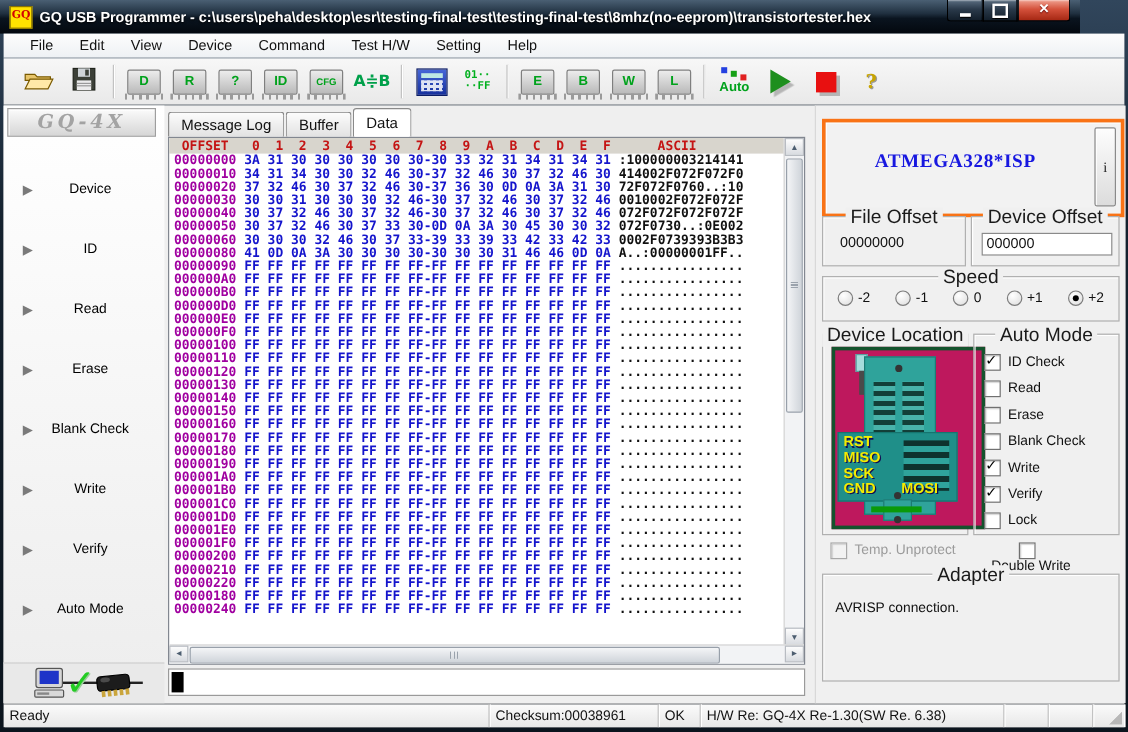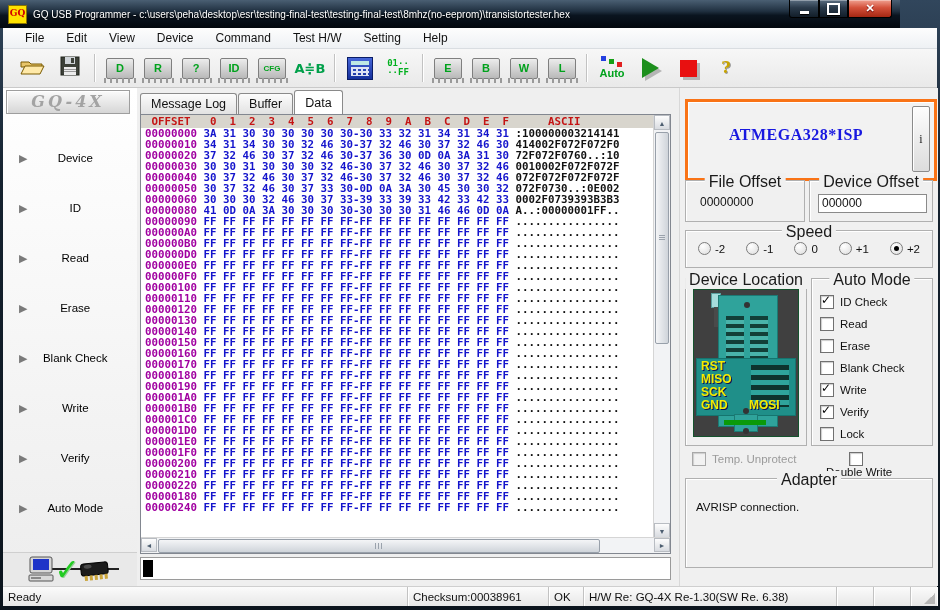--- a/index.html
+++ b/index.html
@@ -5,21 +5,21 @@
   html,body{margin:0;padding:0;}
   body{width:940px;height:610px;position:relative;overflow:hidden;
        font-family:"Liberation Sans",sans-serif;background:#0e1824;}
   .frame{position:absolute;inset:0;background:linear-gradient(180deg,#31465c,#15222f 30%,#0b141d);}
 
   
   .titlebar{position:absolute;left:0;top:0;width:900px;height:28px;display:flex;align-items:center;
             background:linear-gradient(180deg,#4a5f73 0%,#203040 40%,#0a141f 55%,#03080e 100%);}
   .app-icon{width:17px;height:17px;margin:0 6px 0 8px;background:#ffe200;border:1px solid #8a7400;
             color:#d40000;font:bold 9px/15px "DejaVu Serif",serif;text-align:center;}
-  .title{flex:1;color:#fff;font-size:10px;text-shadow:0 1px 2px #000;white-space:nowrap;overflow:hidden;}
+  .title{flex:1;color:#fff;font-size:12px;text-shadow:0 1px 2px #000;white-space:nowrap;overflow:hidden;font-weight:bold;}
   .winbtns{display:flex;margin-right:8px;align-self:flex-start;}
   .wbtn{height:17px;border:1px solid #000;border-top:none;display:flex;align-items:center;justify-content:center;
         background:linear-gradient(180deg,#5a6d80,#2a3a4a 45%,#121e2a);box-shadow:inset 0 1px 0 rgba(255,255,255,.35);}
   .wbtn.min{width:28px;border-radius:0 0 0 3px;}
   .wbtn.max{width:27px;}
   .wbtn.close{width:42px;border-radius:0 0 3px 0;color:#fff;font:bold 11px/11px "Liberation Sans",sans-serif;
         background:linear-gradient(180deg,#f0a090,#d4513b 45%,#a52713);text-shadow:0 1px 1px #600;}
   .glyph-min{width:9px;height:3px;background:#fff;margin-top:7px;box-shadow:0 1px 1px #000;}
   .glyph-max{width:9px;height:8px;border:2px solid #fff;box-shadow:0 1px 1px #000;}
 
@@ -133,21 +133,21 @@
   .box.checked:after{content:"✓";position:absolute;left:0px;top:-3px;font:bold 12px/14px "DejaVu Sans",sans-serif;color:#000;}
   .autolist{padding:12px 0 0 8px;}
   .autolist .chk{height:22px;}
   .chk.temp{position:absolute;left:12px;top:364px;color:#9b9b9b;}
   .chk.temp .box{background:#f2f2f2;border-color:#a8a8a8;}
   .chk.dbl{position:absolute;left:146px;top:364px;flex-direction:column;}
   .g-adapter{left:5px;top:390px;width:246px;height:88px;}
   .adapter-text{margin:22px 0 0 10px;font-size:11.5px;color:#111;}
 
   
-  .sockimg{position:absolute;left:7px;top:10px;width:104px;height:146px;background:#404040;border:1px solid #14532d;}
+  .sockimg{position:absolute;left:7px;top:10px;width:104px;height:146px;background:#be185d;border:3px solid #14532d;padding-left:18px;}
   .sockimg *{position:absolute;}
   .sk-body{left:24px;top:5px;width:58px;height:130px;background:#2fa39b;border:1px solid #1c7a74;}
   .sk-lever{left:17px;top:3px;width:8px;height:13px;background:#a6dcdc;border:1px solid #5aa0a0;}
   .sk-stem{left:20px;top:17px;width:4px;height:20px;background:#4a4a4a;}
   .sk-slotA{left:32px;top:26px;width:18px;height:42px;background:repeating-linear-gradient(180deg,#123f38 0 4px,#49b3aa 4px 8px);}
   .sk-slotB{left:56px;top:26px;width:18px;height:42px;background:repeating-linear-gradient(180deg,#123f38 0 4px,#49b3aa 4px 8px);}
   .sk-plate{left:2px;top:68px;width:98px;height:56px;background:#1f8f89;border:1px solid #15756f;}
   .sk-pslot{left:54px;top:6px;width:38px;height:42px;background:repeating-linear-gradient(180deg,#0e332e 0 5px,#2fa39b 5px 10px);}
   .sk-pin{left:4px;color:#f4ec00;font:bold 12px/13px "Liberation Sans",sans-serif;text-shadow:1px 1px 0 #115;}
   .sk-mosi{left:52px;top:40px;color:#f4ec00;font:bold 12px/13px "Liberation Sans",sans-serif;text-shadow:1px 1px 0 #115;}

